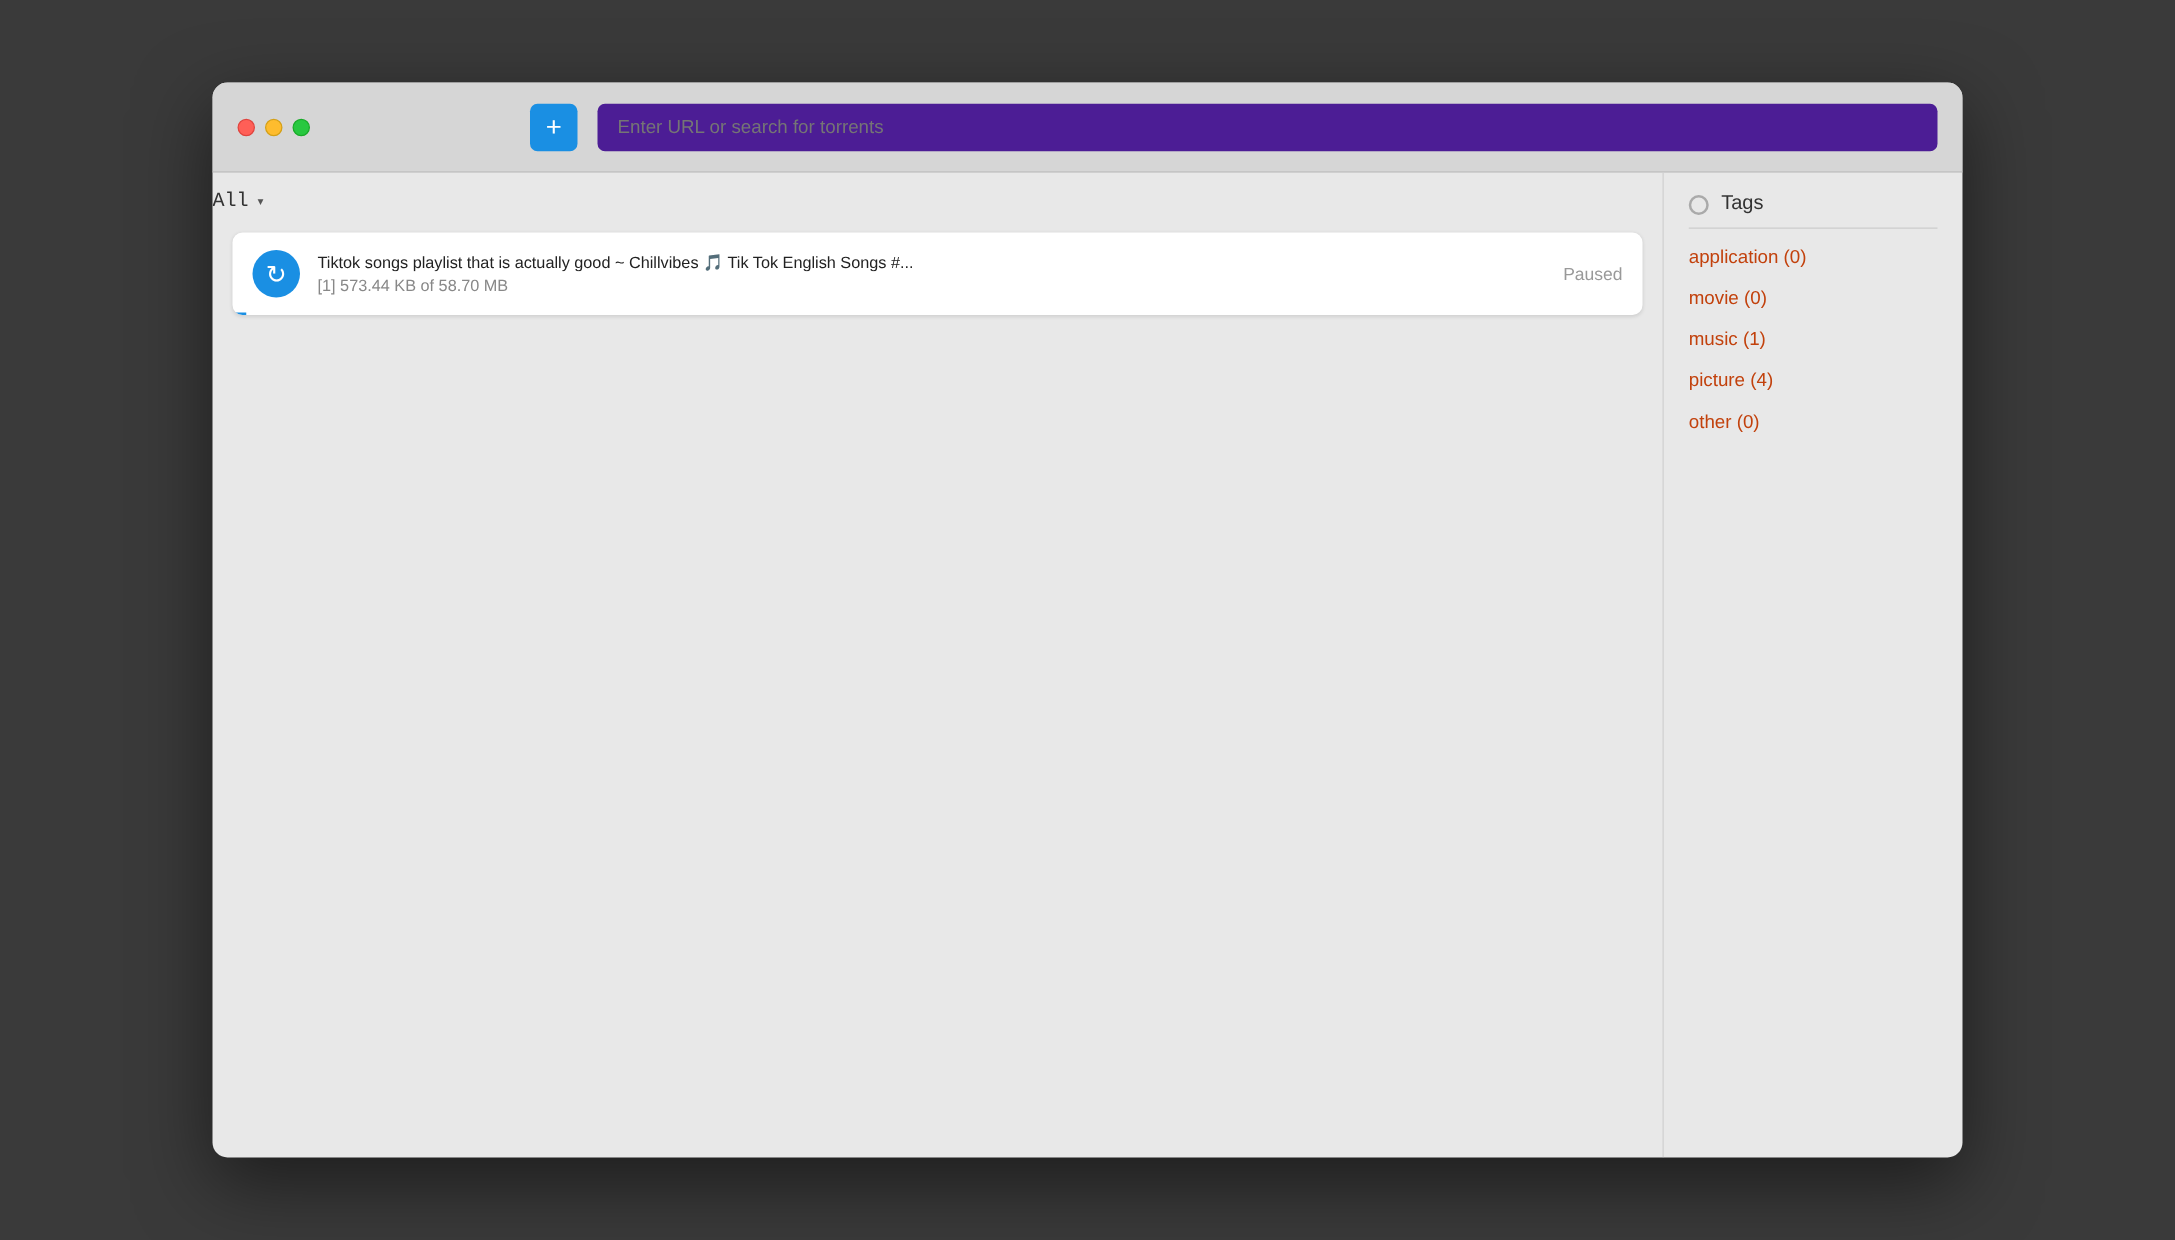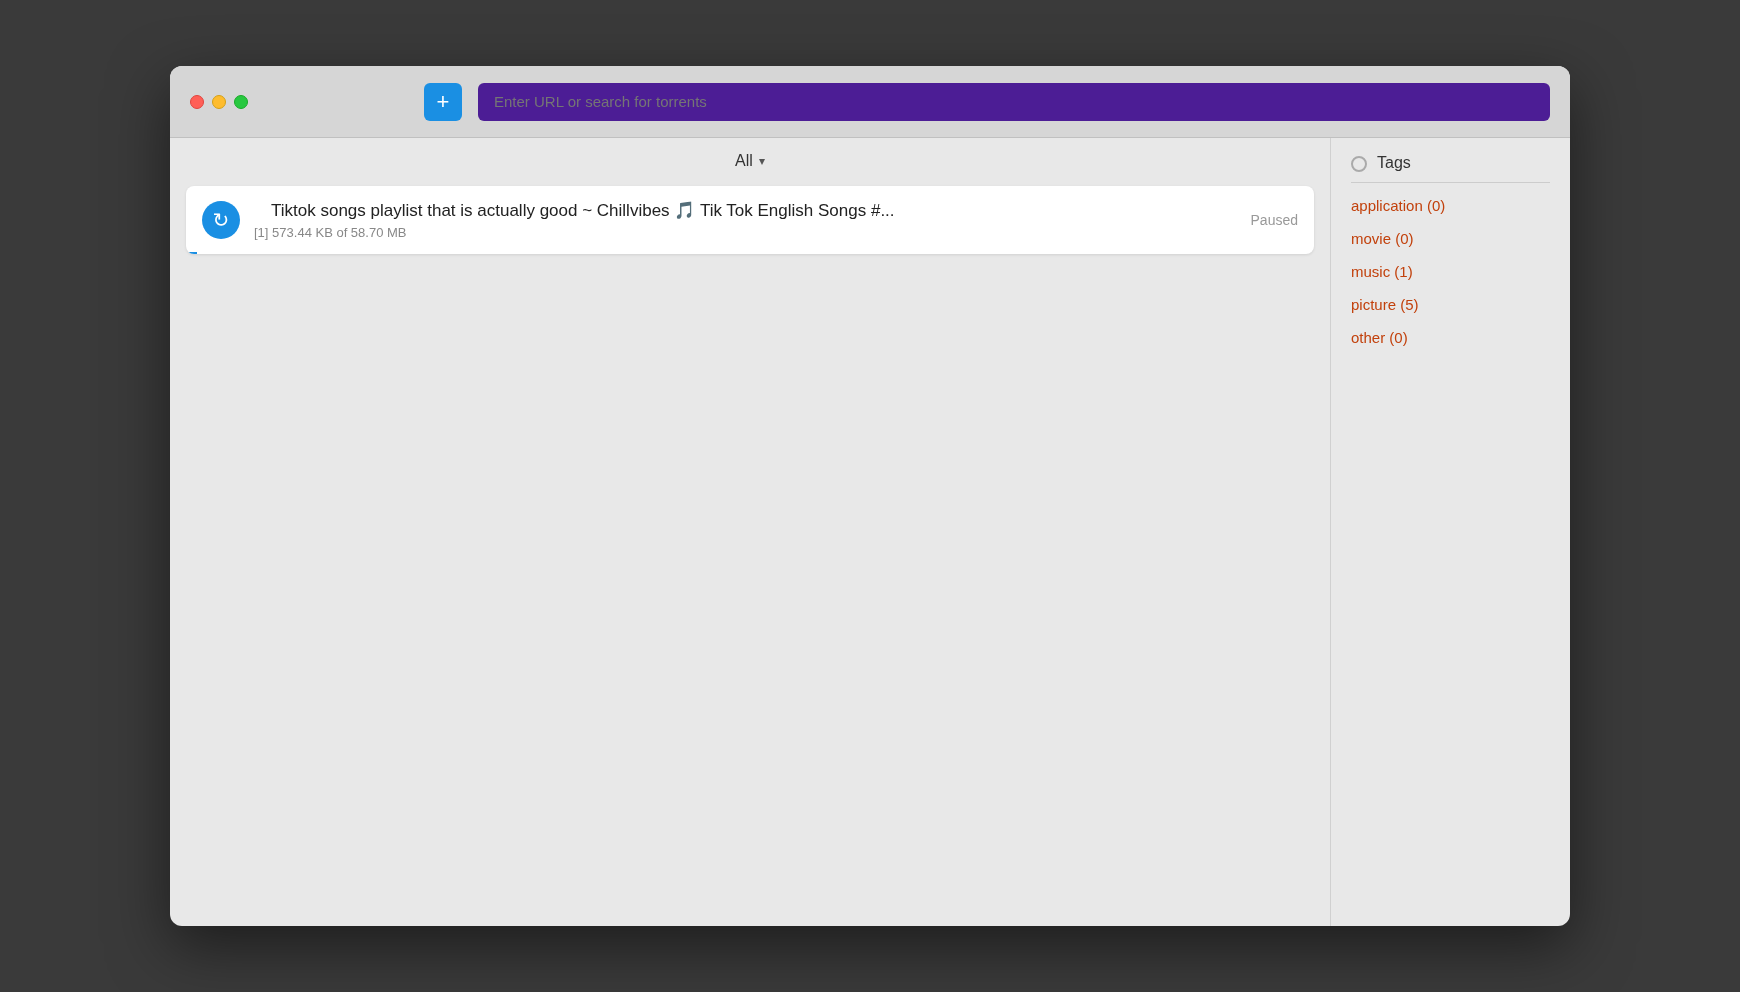--- a/index.html
+++ b/index.html
@@ -96,22 +96,23 @@
       flex: 1;
       display: flex;
       flex-direction: column;
       padding: 0;
     }
 
     
     .filter-bar {
       display: flex;
       align-items: center;
-      justify-content: center;
+      justify-content: flex-start;
       padding: 14px 0 10px;
+      font-family: Liberation Mono, monospace;
     }
 
     .filter-dropdown {
       display: flex;
       align-items: center;
       gap: 6px;
       font-size: 16px;
       color: #333;
       cursor: pointer;
       font-weight: 400;
@@ -156,27 +157,26 @@
       font-size: 20px;
       display: inline-block;
     }
 
     .torrent-info {
       flex: 1;
       min-width: 0;
     }
 
     .torrent-name {
-      font-size: 17px;
+      font-size: 13px;
       color: #222;
       white-space: nowrap;
       overflow: hidden;
       text-overflow: ellipsis;
       margin-bottom: 4px;
-      margin-left: 17px;
     }
 
     .torrent-meta {
       font-size: 13px;
       color: #888;
     }
 
     .torrent-status {
       font-size: 14px;
       color: #999;
@@ -305,20 +305,20 @@
 
     <div class="right-panel">
       <div class="tags-header">
         <div class="tags-radio"></div>
         <span class="tags-title">Tags</span>
       </div>
 
       <div class="tag-item">application (0)</div>
       <div class="tag-item">movie (0)</div>
       <div class="tag-item">music (1)</div>
-      <div class="tag-item">picture (5)</div>
+      <div class="tag-item">picture (4)</div>
       <div class="tag-item">other (0)</div>
     </div>
 
   </div>
 
 
 </div>
 
 </body></html>

